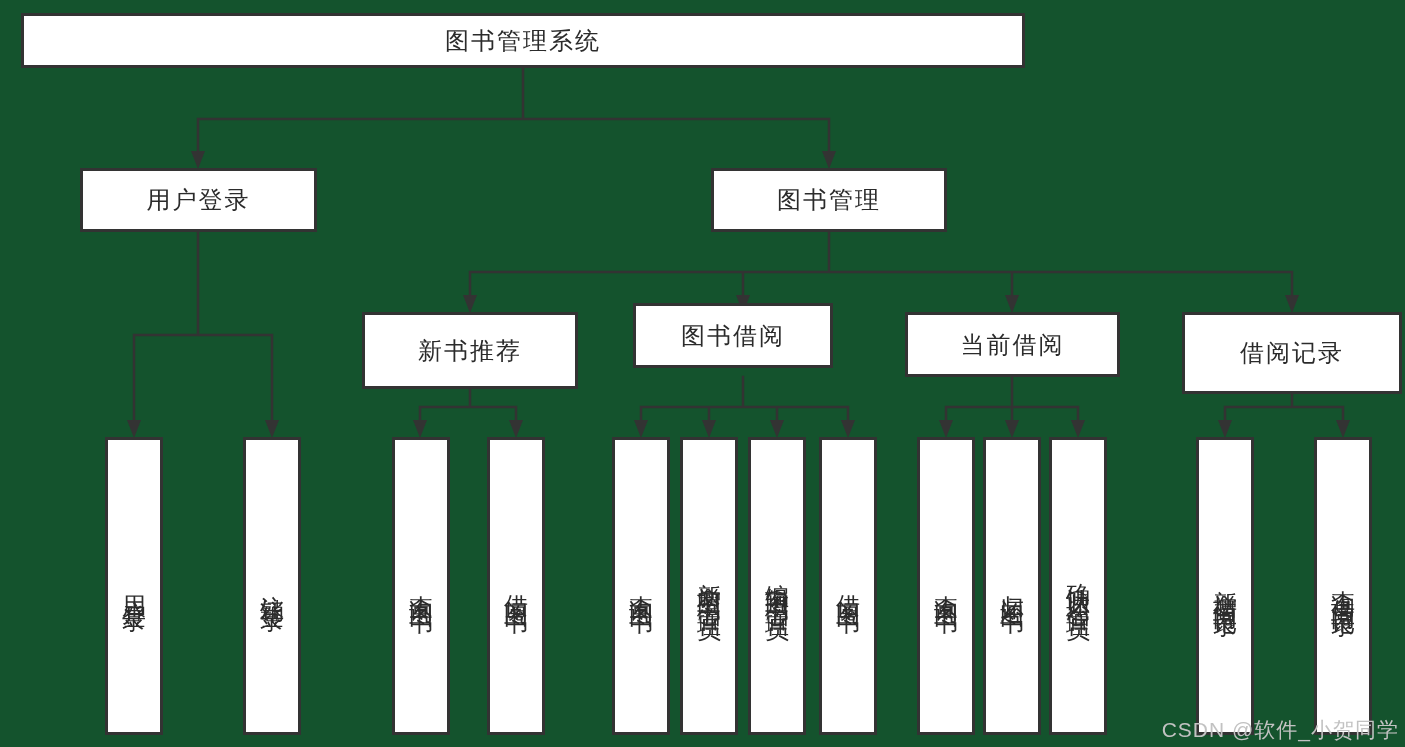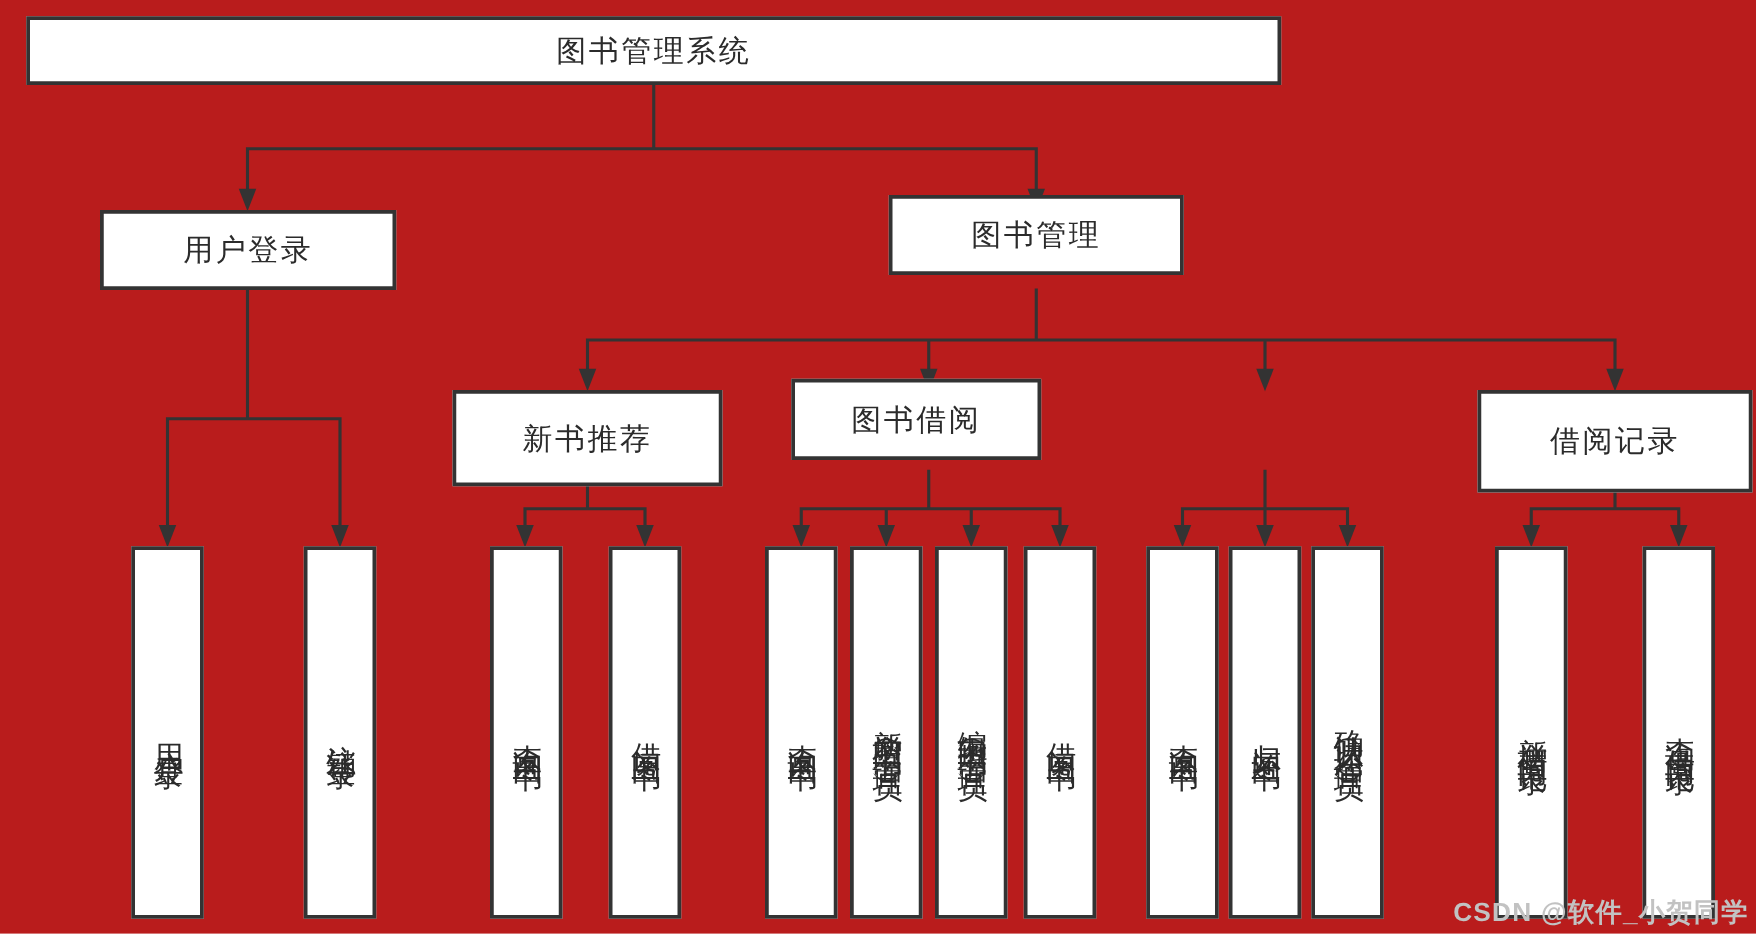--- a/index.html
+++ b/index.html
@@ -1,19 +1,19 @@
 <!DOCTYPE html>
 <html><head>
 <meta charset="utf-8">
 <style>
   html,body{margin:0;padding:0;background:#ffffff;}
   #canvas{
     position:relative;
     width:1405px;height:747px;
-    background:#b91c1c;
+    background:#14532d;
     font-family:"Liberation Sans","DejaVu Sans",sans-serif;
     color:#2b2b2b;
     overflow:hidden;
   }
   #connectors{position:absolute;left:0;top:0;z-index:1;}
   .node{
     position:absolute;
     box-sizing:border-box;
     border:3px solid #333333;
     background:#ffffff;
@@ -33,26 +33,25 @@
   }
   #watermark{
     position:absolute;
     right:6px;
     bottom:3px;
     z-index:5;
     font-size:21px;
     letter-spacing:1px;
     color:#c2c2c2;
     white-space:nowrap;
-    font-weight:bold;
   }
   
   .n-root  {left:21px;  top:13px;  width:1004px;height:55px;}
   .n-login {left:80px;  top:168px; width:237px; height:64px;}
-  .n-manage{left:711px; top:156px; width:236px; height:64px;}
+  .n-manage{left:711px; top:168px; width:236px; height:64px;}
   .n-g0{left:362px; top:312px;width:216px;height:77px;}
   .n-g1{left:633px; top:303px;width:200px;height:65px;}
   .n-g2{left:905px; top:312px;width:215px;height:65px;}
   .n-g3{left:1182px;top:312px;width:220px;height:82px;}
   .leaf{top:437px;height:298px;width:58px;}
   .l-a0{left:105px;} .l-a1{left:243px;}
   .l-b0{left:392px;} .l-b1{left:487px;}
   .l-c0{left:612px;} .l-c1{left:680px;} .l-c2{left:748px;} .l-c3{left:819px;}
   .l-d0{left:917px;} .l-d1{left:983px;} .l-d2{left:1049px;}
   .l-e0{left:1196px;} .l-e1{left:1314px;}
@@ -102,20 +101,21 @@
     </g>
   </svg>
 
   <div class="node n-root">图书管理系统</div>
 
   <div class="node n-login">用户登录</div>
   <div class="node n-manage">图书管理</div>
 
   <div class="node n-g0">新书推荐</div>
   <div class="node n-g1">图书借阅</div>
+  <div class="node n-g2">当前借阅</div>
   <div class="node n-g3">借阅记录</div>
 
   <div class="node leaf l-a0">用户登录</div>
   <div class="node leaf l-a1">注销登录</div>
 
   <div class="node leaf l-b0">查询图书</div>
   <div class="node leaf l-b1">借阅图书</div>
 
   <div class="node leaf l-c0">查询图书</div>
   <div class="node leaf l-c1">新增图书（管理员）</div>

